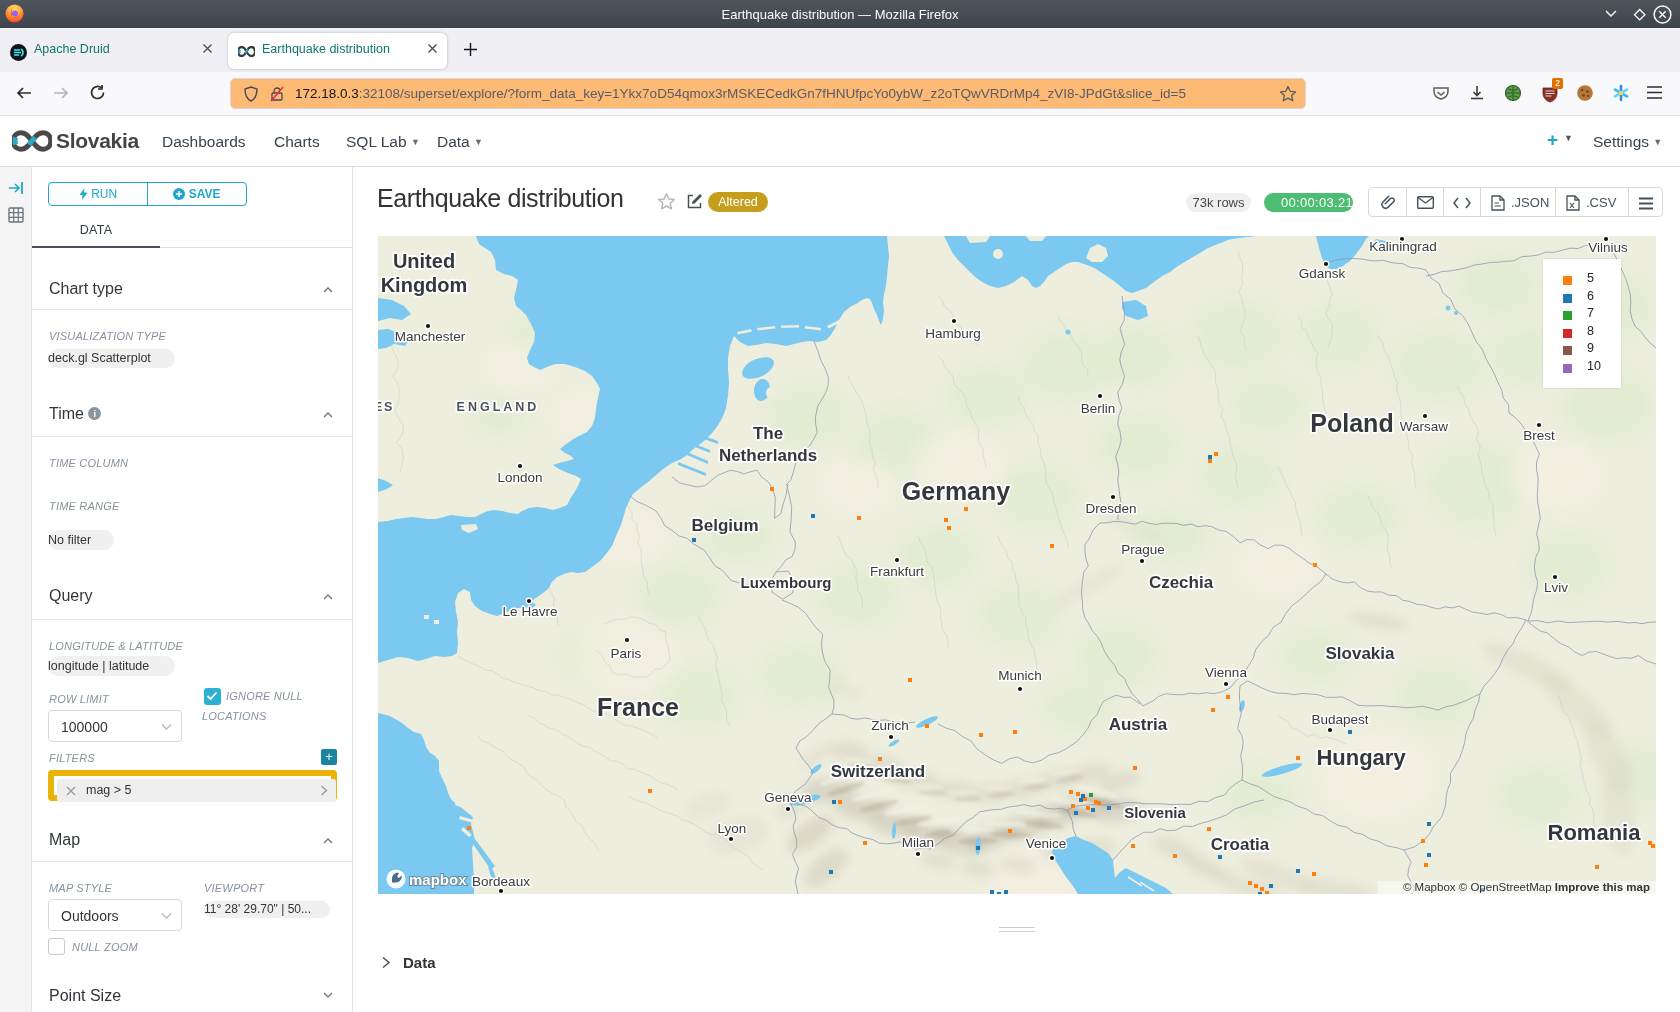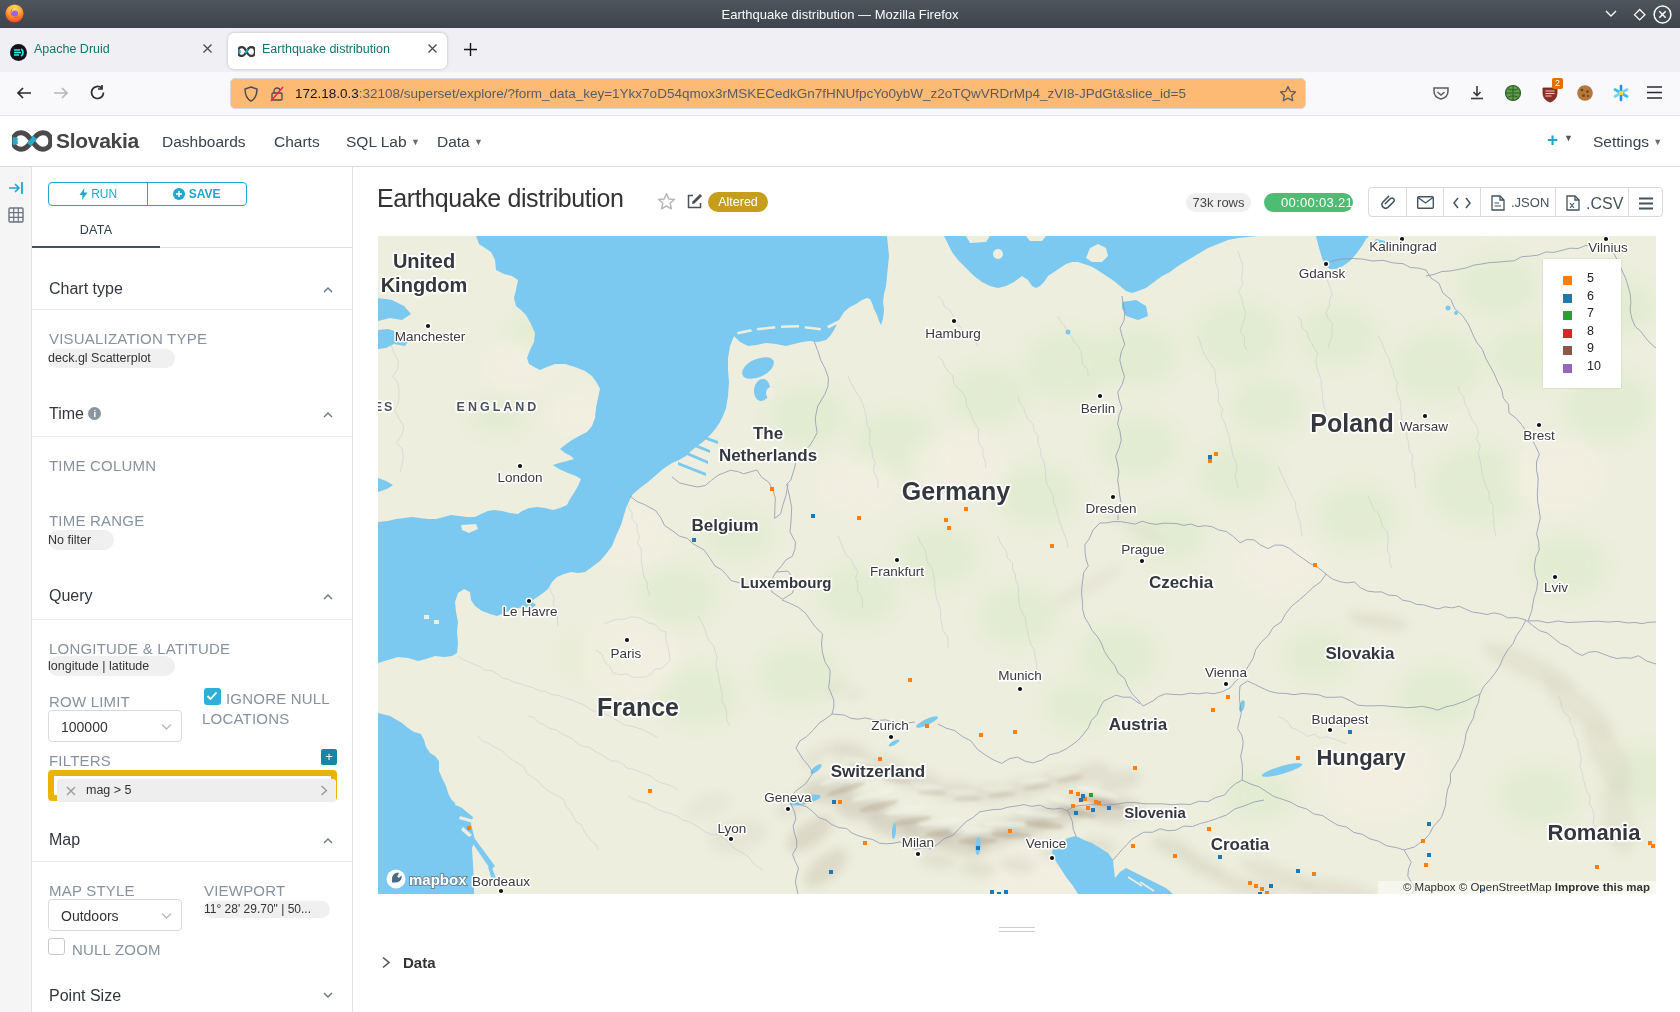--- a/index.html
+++ b/index.html
@@ -13,21 +13,21 @@
 #urlrow { position:absolute; left:0; top:72px; width:1680px; height:44px; background:#f9f9fb; border-bottom:1px solid #e0e0e6; }
 .tabtext { font-size:12.5px; color:#0f766e; }
 #activetab { position:absolute; left:228px; top:5px; width:219px; height:36px; background:#fff; border-radius:6px; box-shadow:0 0 3px rgba(0,0,0,.25); }
 #urlbox { position:absolute; left:230px; top:6px; width:1076px; height:31px; background:#fdba74; border:1px solid #d7d7dc; border-radius:5px;padding-left:40px; }
 
 #navbar { position:absolute; left:0; top:116px; width:1680px; height:51px; background:#fff; border-bottom:1px solid #dcdcdc; }
 .navlink { position:absolute; top:17px; font-size:15.5px; color:#39444e; }
 
 #strip { position:absolute; left:0; top:167px; width:32px; height:845px; background:#f5f5f5; border-right:1px solid #e4e4e4; }
 #sidebar { position:absolute; left:32px; top:167px; width:321px; height:845px; background:#fff; border-right:1px solid #e2e2e2; overflow:hidden; }
-.seclabel { position:absolute; font-size:15px; color:#87929e; letter-spacing:.2px; }
+.seclabel { position:absolute; font-size:11px; color:#87929e; letter-spacing:.2px;font-style:italic; }
 .sechead { position:absolute; font-size:16px; color:#31373d; }
 .pill { position:absolute; background:#f0f0f0; border-radius:12px; font-size:12.5px; color:#333; }
 .selbox { position:absolute; background:#fff; border:1px solid #d9d9d9; border-radius:4px; }
 .chev { position:absolute; width:10px; height:10px; }
 .divider { position:absolute; left:0; width:321px; height:1px; background:#e8e8e8; }
 
 #main { position:absolute; left:354px; top:167px; width:1326px; height:845px; background:#fff; }
 </style>
 </head>
 <body>
@@ -193,21 +193,21 @@
     <div class="divider" style="top:142px"></div>
     <div class="seclabel" style="left:17px;top:163px">VISUALIZATION TYPE</div>
     <div class="pill" style="left:16px;top:182px;width:127px;height:19px;line-height:19px">deck.gl Scatterplot</div>
 
     <div class="sechead" style="left:17px;top:238px">Time <span style="display:inline-block;width:13px;height:13px;border-radius:50%;background:#8b959e;color:#fff;font-size:9.5px;text-align:center;line-height:13px;vertical-align:2px;font-weight:bold">i</span></div>
     <div class="divider" style="top:269px"></div>
     <svg class="chev" style="left:291px;top:243px" viewBox="0 0 10 10">
         <path d="M1 7 L5 3 L9 7" stroke="#6a7680" stroke-width="1.4" fill="none"></path>
       </svg>
     <div class="seclabel" style="left:17px;top:290px">TIME COLUMN</div>
-    <div class="seclabel" style="left:17px;top:345px">TIME RANGE</div>
+    <div class="seclabel" style="left:17px;top:333px">TIME RANGE</div>
     <div class="pill" style="left:16px;top:363px;width:66px;height:20px;line-height:20px;border-radius:12px">No filter</div>
 
     <div class="sechead" style="left:17px;top:420px">Query</div>
     <svg class="chev" style="left:291px;top:425px" viewBox="0 0 10 10">
         <path d="M1 7 L5 3 L9 7" stroke="#6a7680" stroke-width="1.4" fill="none"></path>
       </svg>
     <div class="divider" style="top:452px"></div>
     <div class="seclabel" style="left:17px;top:473px">LONGITUDE &amp; LATITUDE</div>
     <div class="pill" style="left:16px;top:489px;width:127px;height:20px;line-height:20px">longitude | latitude</div>
     <div class="seclabel" style="left:17px;top:526px">ROW LIMIT</div>
@@ -296,21 +296,21 @@
             <path d="M3.5 8 H8 M3.5 11 H10" stroke="#44525e" stroke-width="1.2"></path>
           </svg>
         <span class="abs" style="left:30px;top:7px;font-size:13px;color:#44525e">.JSON</span>
       </div>
       <div style="width:73px;border-right:1px solid #d9d9d9;position:relative">
         <svg class="abs" style="left:10px;top:7px" width="14" height="16" viewBox="0 0 14 16">
             <path d="M1 1 H9 L13 5 V15 H1 Z" stroke="#44525e" stroke-width="1.3" fill="none"></path>
             <path d="M9 1 V5 H13" stroke="#44525e" stroke-width="1.3" fill="none"></path>
             <path d="M4 8 L8 13 M8 8 L4 13" stroke="#44525e" stroke-width="1.2"></path>
           </svg>
-        <span class="abs" style="left:30px;top:7px;font-size:16px;color:#44525e">.CSV</span>
+        <span class="abs" style="left:30px;top:7px;font-size:13px;color:#44525e">.CSV</span>
       </div>
       <div style="flex:1;position:relative">
         <svg class="abs" style="left:9px;top:9px" width="16" height="13" viewBox="0 0 16 13">
             <path d="M1 1.5 H15 M1 6.5 H15 M1 11.5 H15" stroke="#44525e" stroke-width="1.8"></path>
           </svg>
       </div>
     </div>
     <svg class="abs" style="left:24px;top:69px" width="1278" height="658" viewBox="0 0 1278 658">
     <defs>
     <filter id="bl6" x="-60%" y="-60%" width="220%" height="220%">

